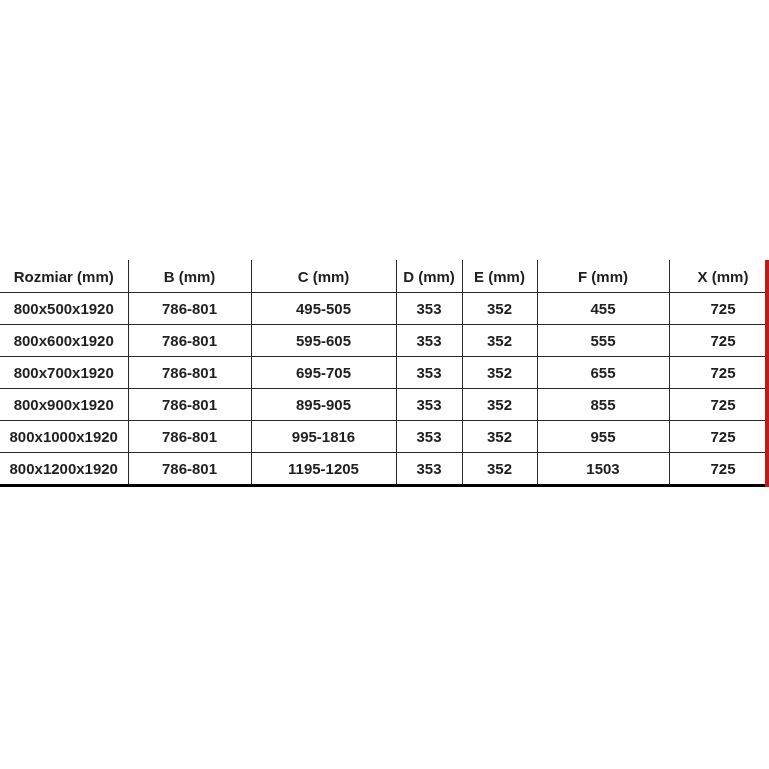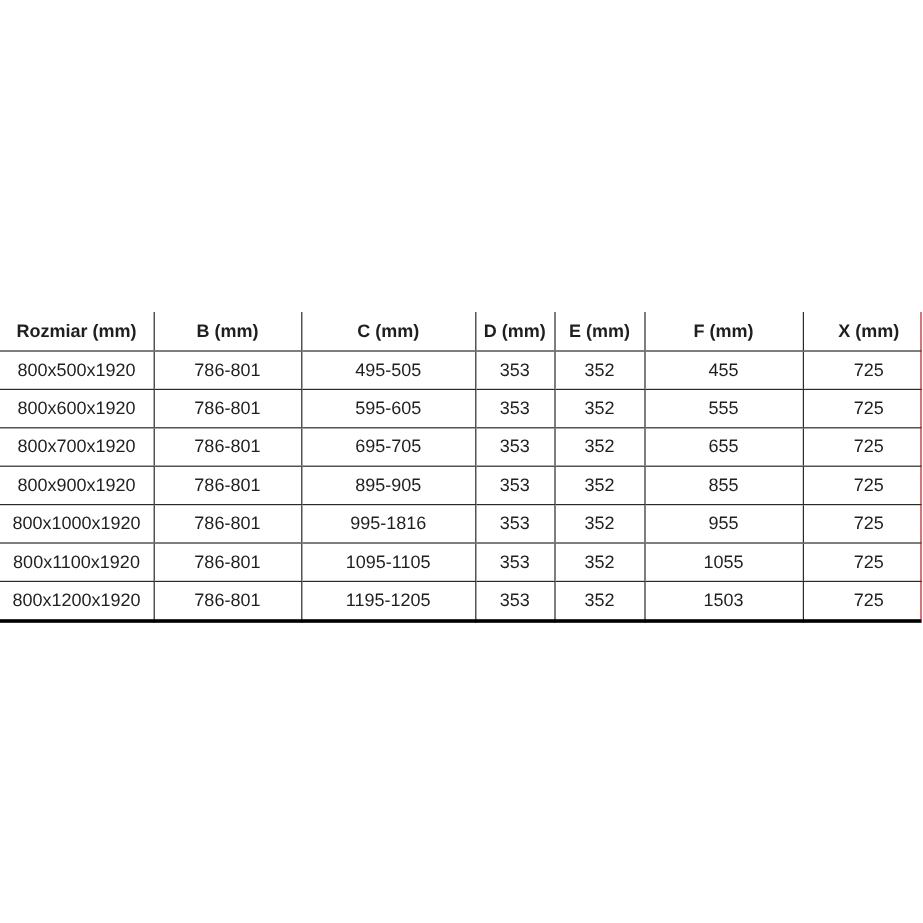--- a/index.html
+++ b/index.html
@@ -35,31 +35,31 @@
     overflow: hidden;
     color: #1f1f1f;
     border-bottom: 1px solid #2a2a2a;
   }
   table.spec th {
     font-weight: bold;
     font-size: 15px;
     height: 32px;
   }
   table.spec td {
-    font-weight: normal;
+    font-weight: bold;
     font-size: 15px;
     height: 31px;
   }
   table.spec th + th,
   table.spec td + td {
     border-left: 1px solid #2a2a2a;
   }
   table.spec th:last-child,
   table.spec td:last-child {
-    border-right: 1px solid #b91c1c;
+    border-right: 5px solid #b91c1c;
     padding-left: 12px;
   }
 </style>
 </head>
 <body>
 
 <div class="table-wrap">
   <table class="spec">
     <colgroup>
       <col style="width:128px">
@@ -121,29 +121,20 @@
       <tr>
         <td>800x1000x1920</td>
         <td>786-801</td>
         <td>995-1816</td>
         <td>353</td>
         <td>352</td>
         <td>955</td>
         <td>725</td>
       </tr>
       <tr>
-        <td>800x1100x1920</td>
-        <td>786-801</td>
-        <td>1095-1105</td>
-        <td>353</td>
-        <td>352</td>
-        <td>1055</td>
-        <td>725</td>
-      </tr>
-      <tr>
         <td>800x1200x1920</td>
         <td>786-801</td>
         <td>1195-1205</td>
         <td>353</td>
         <td>352</td>
         <td>1503</td>
         <td>725</td>
       </tr>
     </tbody>
   </table>

